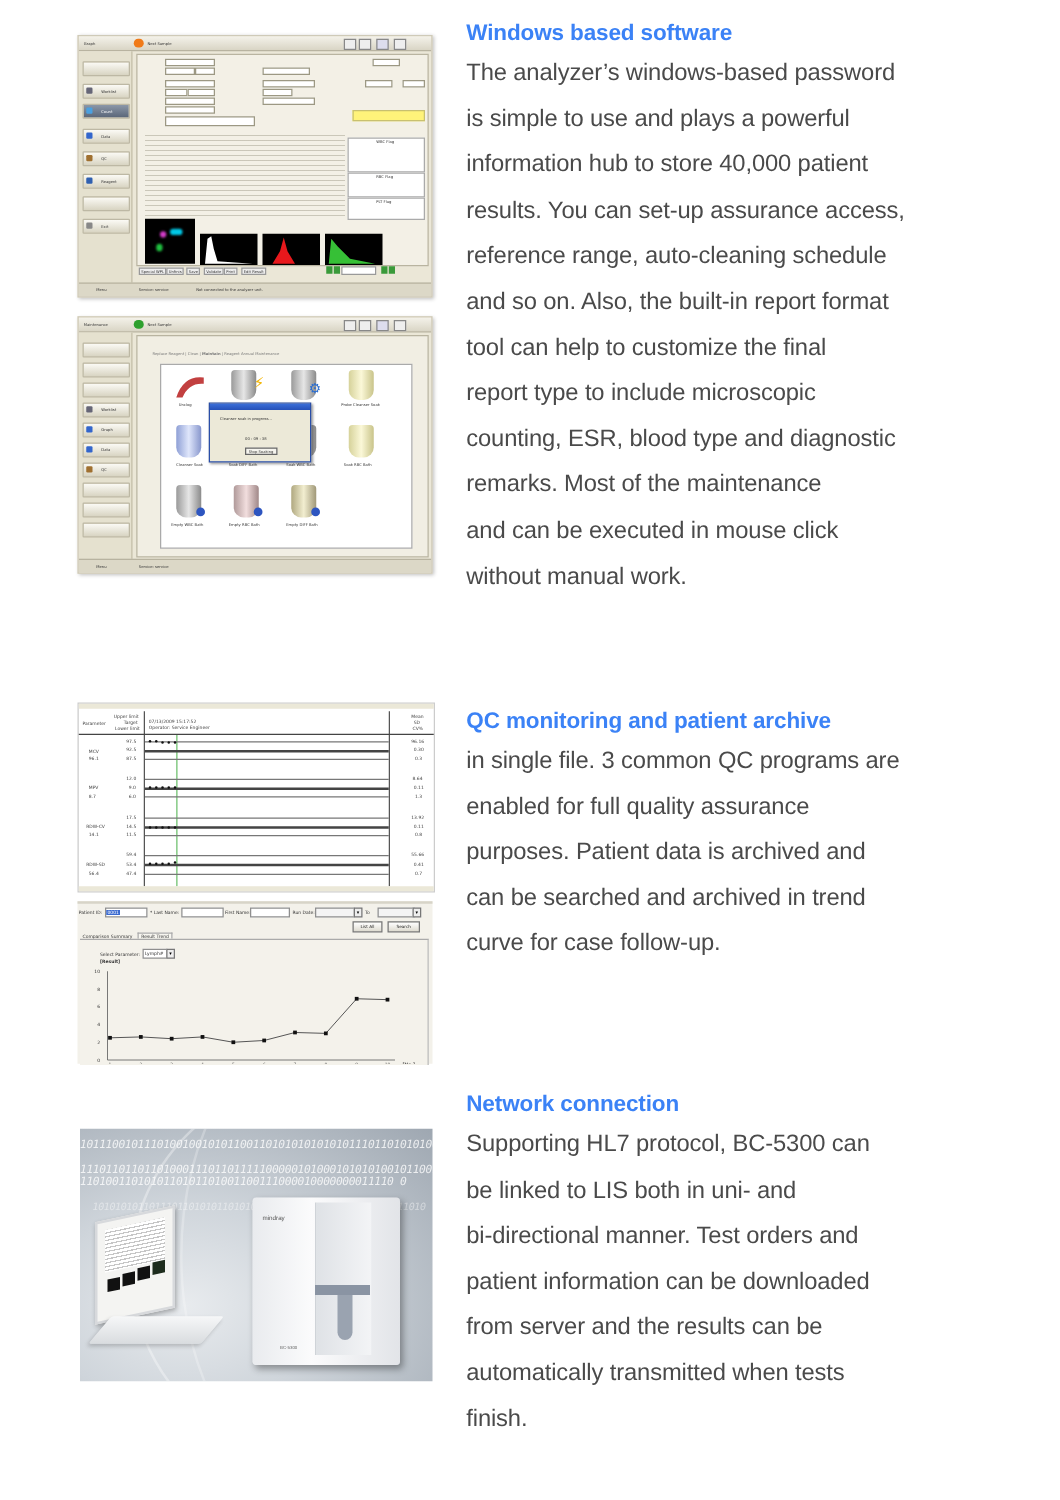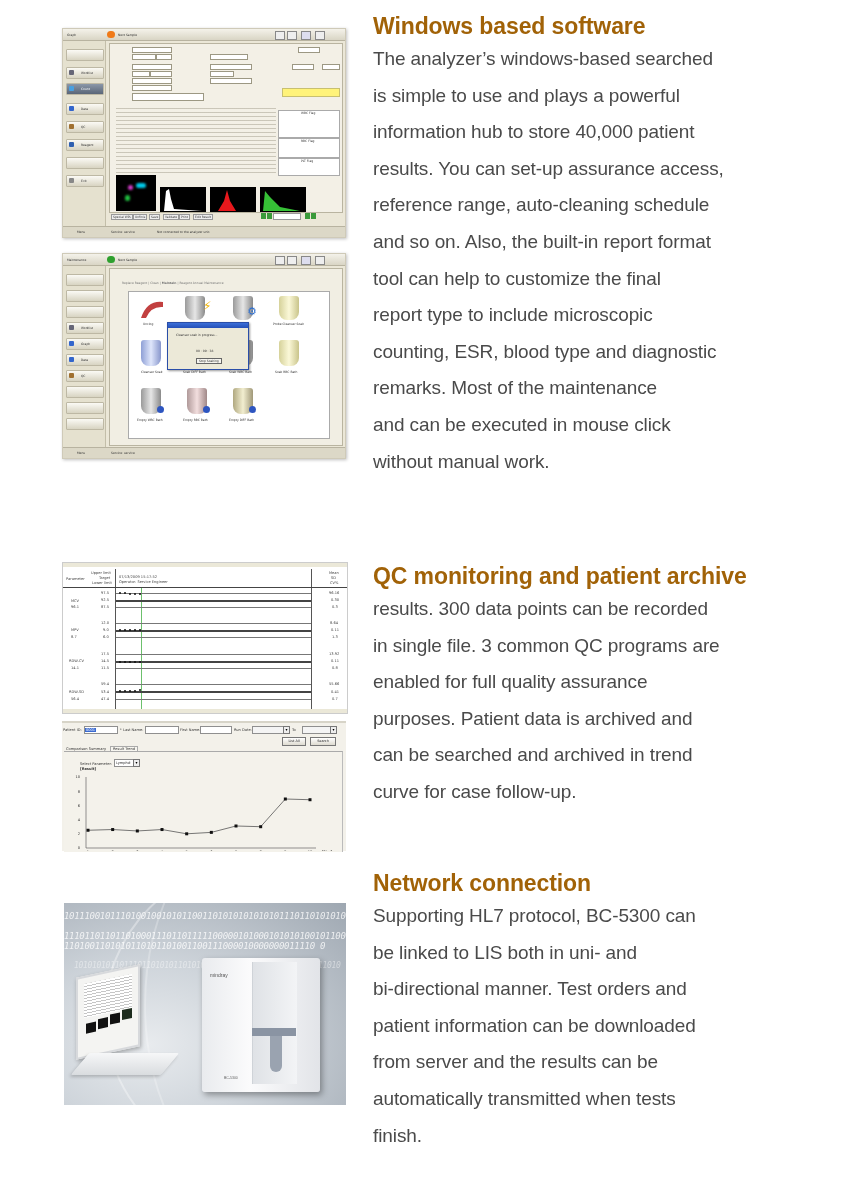--- a/index.html
+++ b/index.html
@@ -1,21 +1,21 @@
 <!DOCTYPE html>
 <html><head>
 <meta charset="utf-8">
 <style>
   html, body { margin: 0; padding: 0; background: #ffffff; }
   body { width: 848px; height: 1200px; position: relative; overflow: hidden; font-family: "Liberation Sans", "DejaVu Sans", sans-serif; }
   .abs { position: absolute; }
 
   
   .section { position: absolute; left: 373px; width: 440px; }
-  .section h2 { margin: 0; font-size: 23px; font-weight: bold; color: #a16207; line-height: 22px; letter-spacing: -0.1px; }
+  .section h2 { margin: 0; font-size: 18px; font-weight: bold; color: #3b82f6; line-height: 22px; letter-spacing: -0.1px; }
   .section p { margin: 0; font-size: 19px; color: #4a4a4a; line-height: 36.6px; letter-spacing: -0.1px; }
   .section p span.line { display: block; white-space: nowrap; }
 
   
   .shot { position: absolute; background: #ebe7d7; border: 1px solid #cfcab8; box-shadow: 1px 1px 3px rgba(0,0,0,0.25); overflow: hidden; }
   .tiny { font-family: "DejaVu Sans", sans-serif; font-size: 3px; color: #333; line-height: 4px; white-space: nowrap; }
   .bar-top { position: absolute; left: 0; right: 0; top: 0; height: 11px; background: linear-gradient(#f4f2ea, #d9d5c5); border-bottom: 1px solid #b8b3a0; }
   .side { position: absolute; left: 0; top: 12px; width: 42px; bottom: 10px; background: #e5e1cf; border-right: 1px solid #c3bea9; }
   .side-btn { position: absolute; left: 3px; width: 36px; height: 10px; background: linear-gradient(#fbfaf5, #d8d4c2); border: 1px solid #bdb8a4; border-radius: 1px; }
   .side-btn.active { background: linear-gradient(#8b97a8, #5a6678); }
@@ -45,39 +45,38 @@
   .net { position: absolute; left: 64px; top: 903px; width: 282px; height: 202px; overflow: hidden;
          background: radial-gradient(ellipse at 30% 70%, #e8ebee 0%, #cfd5db 40%, #9ea7b1 100%); }
   .net .binary { position: absolute; left: 0; font-family: "DejaVu Sans Mono", monospace; font-style: italic; color: rgba(255,255,255,0.78); white-space: nowrap; letter-spacing: -0.3px; }
 </style>
 </head>
 <body>
 
 <div class="section" style="top:15px;">
   <h2>Windows based software</h2>
   <p style="margin-top:4px;">
-    <span class="line">The analyzer’s windows-based searched</span>
+    <span class="line">The analyzer’s windows-based password</span>
     <span class="line">is simple to use and plays a powerful</span>
     <span class="line">information hub to store 40,000 patient</span>
     <span class="line">results. You can set-up assurance access,</span>
     <span class="line">reference range, auto-cleaning schedule</span>
     <span class="line">and so on. Also, the built-in report format</span>
     <span class="line">tool can help to customize the final</span>
     <span class="line">report type to include microscopic</span>
     <span class="line">counting, ESR, blood type and diagnostic</span>
     <span class="line">remarks. Most of the maintenance</span>
     <span class="line">and can be executed in mouse click</span>
     <span class="line">without manual work.</span>
   </p>
 </div>
 
 <div class="section" style="top:565px;">
   <h2>QC monitoring and patient archive</h2>
   <p style="margin-top:4px;">
-    <span class="line">results. 300 data points can be recorded</span>
     <span class="line">in single file. 3 common QC programs are</span>
     <span class="line">enabled for full quality assurance</span>
     <span class="line">purposes. Patient data is archived and</span>
     <span class="line">can be searched and archived in trend</span>
     <span class="line">curve for case follow-up.</span>
   </p>
 </div>
 
 <div class="section" style="top:872px;">
   <h2>Network connection</h2>

